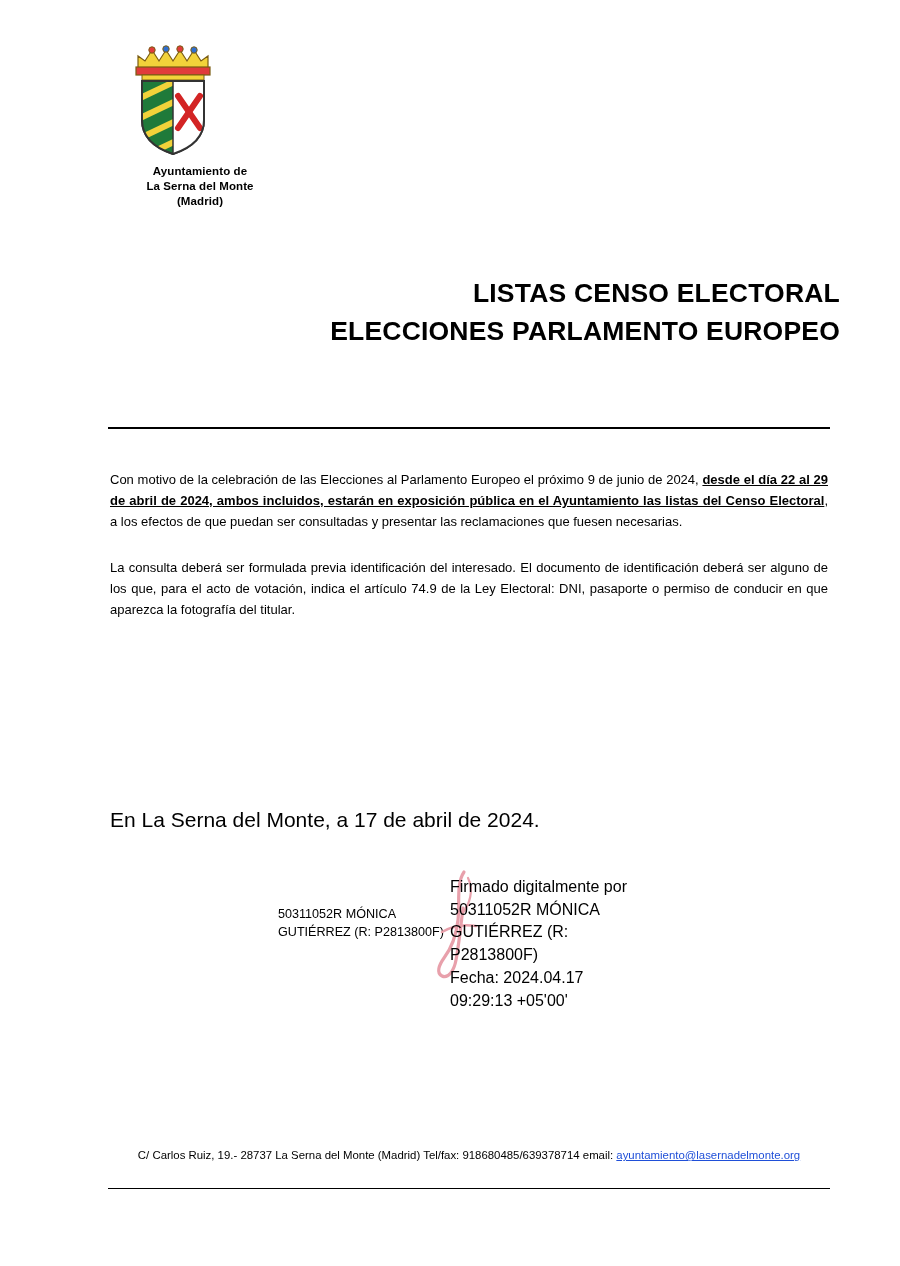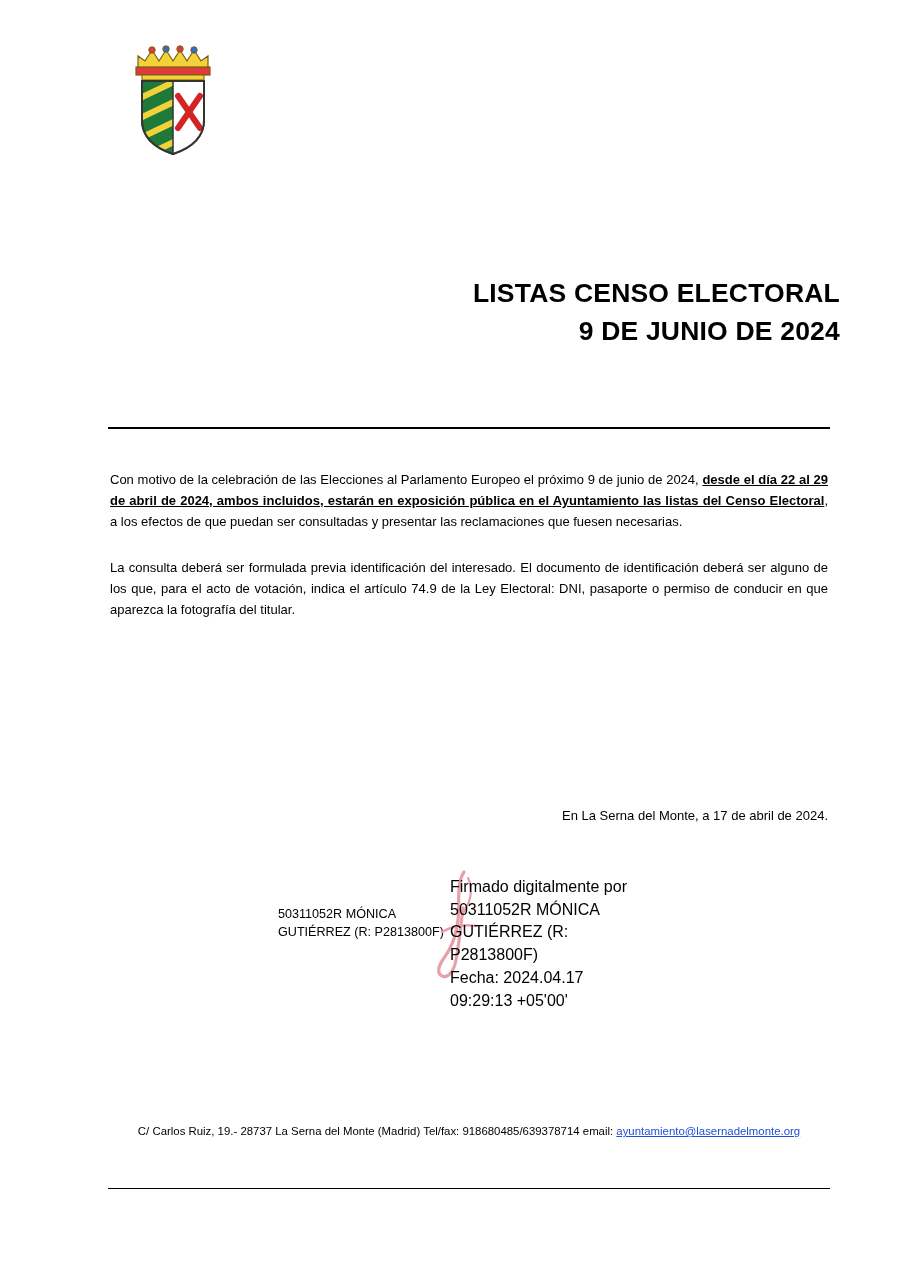--- a/index.html
+++ b/index.html
@@ -82,22 +82,22 @@
   .para b.u {
     font-weight: bold;
     text-decoration: underline;
   }
 
   .place-date {
     position: absolute;
     left: 110px;
     top: 808px;
     width: 718px;
-    text-align: right;
-    font-size: 13px;
+    text-align: left;
+    font-size: 21px;
   }
 
   
   .signature {
     position: absolute;
     left: 278px;
     top: 868px;
     width: 360px;
     height: 115px;
   }
@@ -132,21 +132,21 @@
     position: absolute;
     left: 108px;
     top: 1188px;
     width: 722px;
     height: 1px;
     background: #000000;
   }
   .footer {
     position: absolute;
     left: 108px;
-    top: 1124px;
+    top: 1148px;
     width: 722px;
     text-align: center;
     font-size: 11.4px;
     line-height: 1.4;
   }
   .footer .mail {
     color: #1f4fd8;
     text-decoration: underline;
   }
 </style>
@@ -185,25 +185,30 @@
         <rect x="65" y="53" width="31" height="75" fill="#ffffff"></rect>
         <g stroke="#d32424" stroke-width="6" stroke-linecap="round">
           <line x1="70" y1="68" x2="92" y2="100"></line>
           <line x1="92" y1="68" x2="70" y2="100"></line>
         </g>
         <line x1="65" y1="53" x2="65" y2="128" stroke="#333333" stroke-width="1.5"></line>
       </g>
       <path d="M34 53 L96 53 L96 92 C96 111 80 121 65 126 C50 121 34 111 34 92 Z" fill="none" stroke="#333333" stroke-width="2"></path>
     </svg>
   </div>
+  <div class="org-name">
+    <div>Ayuntamiento de</div>
+    <div>La Serna del Monte</div>
+    <div>(Madrid)</div>
+  </div>
 </div>
 
 <div class="title-block">
   <div class="title-line">LISTAS CENSO ELECTORAL</div>
-  <div class="title-line">9 DE JUNIO DE 2024</div>
+  <div class="title-line">ELECCIONES PARLAMENTO EUROPEO</div>
 </div>
 
 <div class="rule"></div>
 
 <div class="body-text">
   <p class="para"><span>Con motivo de la celebración de las Elecciones al Parlamento Europeo el próximo 9 de junio de 2024, </span><b class="u">desde el día 22 al 29 de abril de 2024, ambos incluidos, estarán en exposición pública en el Ayuntamiento las listas del Censo Electoral</b><span>, a los efectos de que puedan ser consultadas y presentar las reclamaciones que fuesen necesarias.</span></p>
   <p class="para">La consulta deberá ser formulada previa identificación del interesado. El documento de identificación deberá ser alguno de los que, para el acto de votación, indica el artículo 74.9 de la Ley Electoral: DNI, pasaporte o permiso de conducir en que aparezca la fotografía del titular.</p>
 </div>
 
 <div class="place-date">En La Serna del Monte, a 17 de abril de 2024.</div>

